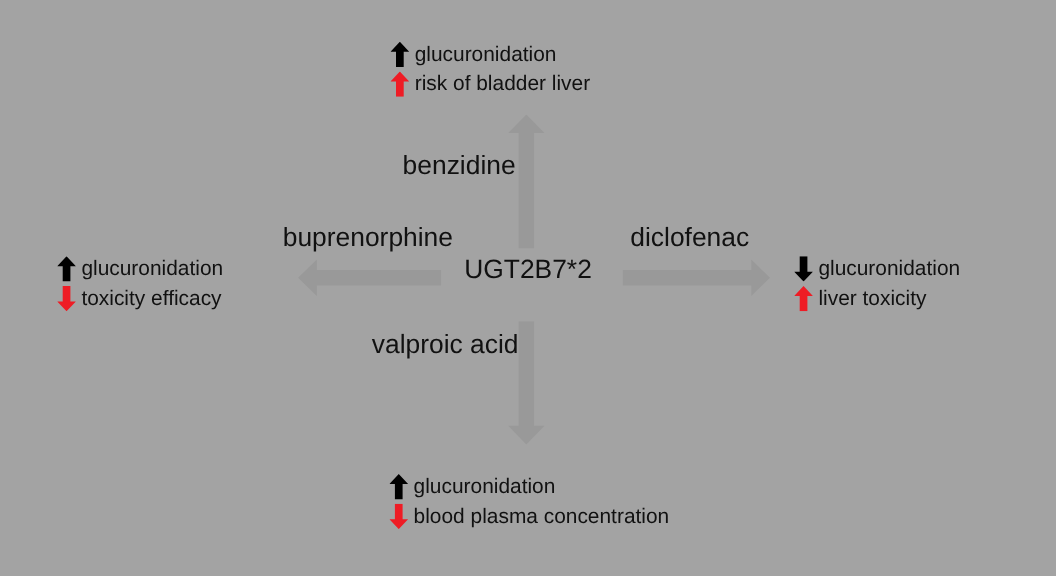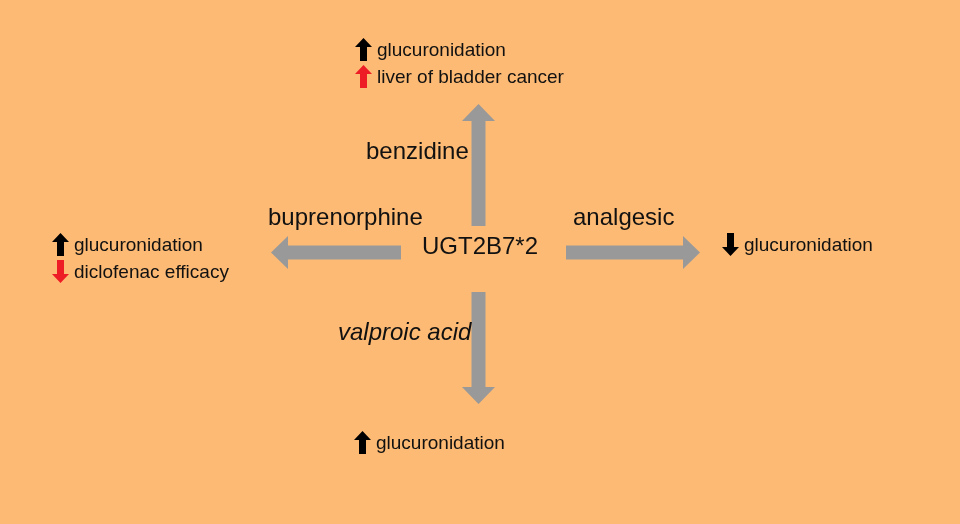--- a/index.html
+++ b/index.html
@@ -4,21 +4,21 @@
 <style>
   html, body {
     margin: 0;
     padding: 0;
     background: #ffffff;
   }
   #diagram-root {
     position: relative;
     width: 960px;
     height: 524px;
-    background: #fdba74;
+    background: #a3a3a3;
     font-family: "Liberation Sans", sans-serif;
     color: #111111;
     overflow: hidden;
   }
   .center-node {
     position: absolute;
     text-align: center;
     font-size: 24px;
     line-height: 27px;
     color: #111111;
@@ -70,78 +70,90 @@
     <div class="outcome-row">
       <svg class="mini-arrow" viewBox="0 0 17 23">
         <polygon points="8.5,0 17,9 12,9 12,23 5,23 5,9 0,9" fill="#000000"></polygon>
       </svg>
       <span class="outcome-label">glucuronidation</span>
     </div>
     <div class="outcome-row">
       <svg class="mini-arrow" viewBox="0 0 17 23">
         <polygon points="8.5,0 17,9 12,9 12,23 5,23 5,9 0,9" fill="#ee1c25"></polygon>
       </svg>
-      <span class="outcome-label">liver of bladder cancer</span>
+      <span class="outcome-label">risk of bladder liver</span>
     </div>
   </div>
 
   <svg class="gray-arrow" style="left:462px; top:104px; width:33px; height:122px;" viewBox="0 0 33 122">
     <polygon points="16.5,0 33,17 23.5,17 23.5,122 9.5,122 9.5,17 0,17" fill="#999999"></polygon>
   </svg>
 
   <div class="edge-label" style="left:366px; top:139px;">benzidine</div>
 
   <div class="outcome-block" style="left:52px; top:231px;">
     <div class="outcome-row">
       <svg class="mini-arrow" viewBox="0 0 17 23">
         <polygon points="8.5,0 17,9 12,9 12,23 5,23 5,9 0,9" fill="#000000"></polygon>
       </svg>
       <span class="outcome-label">glucuronidation</span>
     </div>
     <div class="outcome-row">
       <svg class="mini-arrow" viewBox="0 0 17 23">
         <polygon points="8.5,23 0,14 5,14 5,0 12,0 12,14 17,14" fill="#ee1c25"></polygon>
       </svg>
-      <span class="outcome-label">diclofenac efficacy</span>
+      <span class="outcome-label">toxicity efficacy</span>
     </div>
   </div>
 
   <svg class="gray-arrow" style="left:271px; top:236px; width:130px; height:33px;" viewBox="0 0 130 33">
     <polygon points="0,16.5 17,0 17,9.5 130,9.5 130,23.5 17,23.5 17,33" fill="#999999"></polygon>
   </svg>
 
-  <div class="edge-label" style="left:268px; top:205px;text-align:center;">buprenorphine</div>
+  <div class="edge-label" style="left:257px; top:205px;text-align:center;">buprenorphine</div>
 
   <div class="center-node" style="left:400px; top:232px; width:160px;">
     <div>UGT2B7*2</div>
   </div>
 
   <svg class="gray-arrow" style="left:566px; top:236px; width:134px; height:33px;" viewBox="0 0 134 33">
     <polygon points="134,16.5 117,0 117,9.5 0,9.5 0,23.5 117,23.5 117,33" fill="#999999"></polygon>
   </svg>
 
-  <div class="edge-label" style="left:573px; top:205px;">analgesic</div>
+  <div class="edge-label" style="left:573px; top:205px;">diclofenac</div>
 
   <div class="outcome-block" style="left:722px; top:231px;">
     <div class="outcome-row">
       <svg class="mini-arrow" viewBox="0 0 17 23">
         <polygon points="8.5,23 0,14 5,14 5,0 12,0 12,14 17,14" fill="#000000"></polygon>
       </svg>
       <span class="outcome-label">glucuronidation</span>
     </div>
+    <div class="outcome-row">
+      <svg class="mini-arrow" viewBox="0 0 17 23">
+        <polygon points="8.5,0 17,9 12,9 12,23 5,23 5,9 0,9" fill="#ee1c25"></polygon>
+      </svg>
+      <span class="outcome-label">liver toxicity</span>
+    </div>
   </div>
 
   <svg class="gray-arrow" style="left:462px; top:292px; width:33px; height:112px;" viewBox="0 0 33 112">
     <polygon points="16.5,112 0,95 9.5,95 9.5,0 23.5,0 23.5,95 33,95" fill="#999999"></polygon>
   </svg>
 
-  <div class="edge-label" style="left:338px; top:320px;font-style:italic;">valproic acid</div>
+  <div class="edge-label" style="left:338px; top:302px;">valproic acid</div>
 
   <div class="outcome-block" style="left:354px; top:429px;">
     <div class="outcome-row">
       <svg class="mini-arrow" viewBox="0 0 17 23">
         <polygon points="8.5,0 17,9 12,9 12,23 5,23 5,9 0,9" fill="#000000"></polygon>
       </svg>
       <span class="outcome-label">glucuronidation</span>
     </div>
+    <div class="outcome-row">
+      <svg class="mini-arrow" viewBox="0 0 17 23">
+        <polygon points="8.5,23 0,14 5,14 5,0 12,0 12,14 17,14" fill="#ee1c25"></polygon>
+      </svg>
+      <span class="outcome-label">blood plasma concentration</span>
+    </div>
   </div>
 
 </div>
 
 </body></html>

